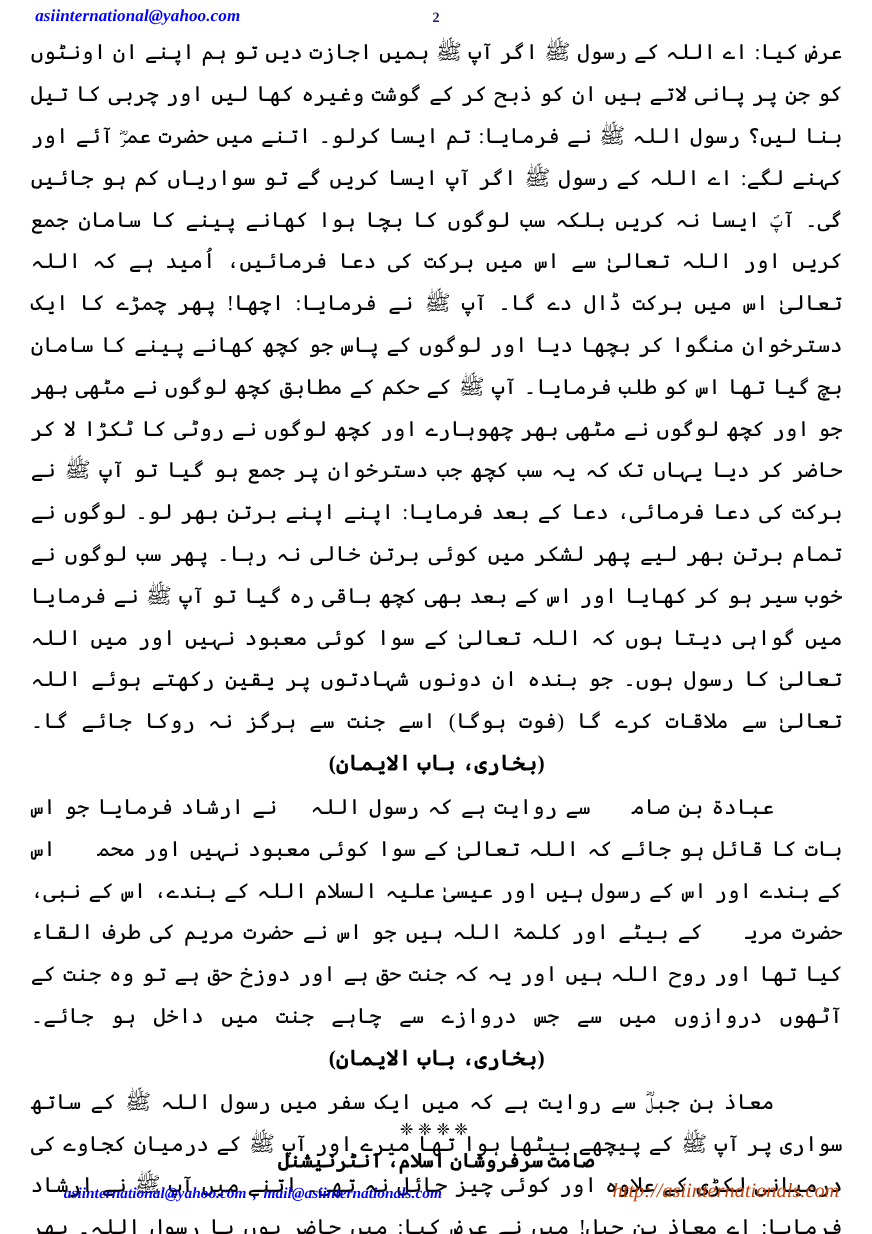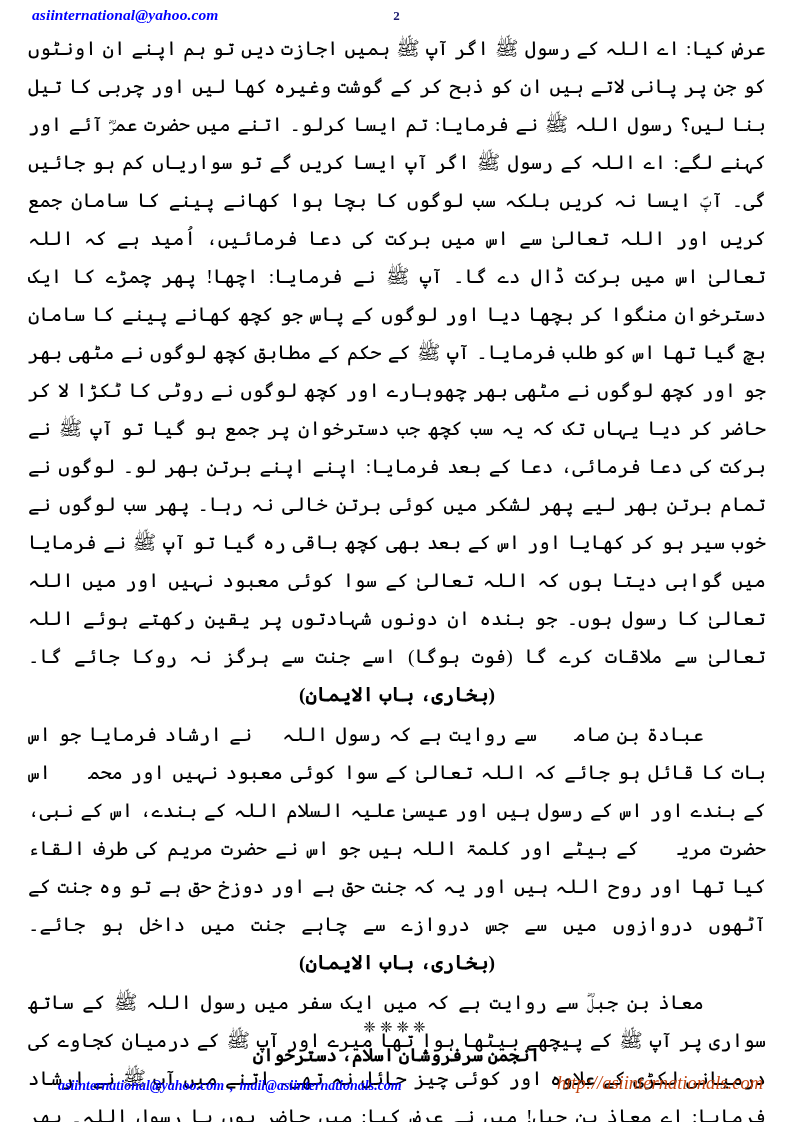--- a/index.html
+++ b/index.html
@@ -170,21 +170,21 @@
     <p class="para"><span>عرض کیا: اے اللہ کے رسول ﷺ اگر آپ ﷺ ہمیں اجازت دیں تو ہم اپنے ان اونٹوں کو جن پر پانی لاتے ہیں ان کو ذبح کر کے گوشت وغیرہ کھا لیں اور چربی کا تیل بنا لیں؟ رسول اللہ ﷺ نے فرمایا: تم ایسا کرلو۔ اتنے میں حضرت عمرؓ آئے اور کہنے لگے: اے اللہ کے رسول ﷺ اگر آپ ایسا کریں گے تو سواریاں کم ہو جائیں گی۔ آپؐ ایسا نہ کریں بلکہ سب لوگوں کا بچا ہوا کھانے پینے کا سامان جمع کریں اور اللہ تعالیٰ سے اس میں برکت کی دعا فرمائیں، اُمید ہے کہ اللہ تعالیٰ اس میں برکت ڈال دے گا۔ آپ ﷺ نے فرمایا: اچھا! پھر چمڑے کا ایک دسترخوان منگوا کر بچھا دیا اور لوگوں کے پاس جو کچھ کھانے پینے کا سامان بچ گیا تھا اس کو طلب فرمایا۔ آپ ﷺ کے حکم کے مطابق کچھ لوگوں نے مٹھی بھر جو اور کچھ لوگوں نے مٹھی بھر چھوہارے اور کچھ لوگوں نے روٹی کا ٹکڑا لا کر حاضر کر دیا یہاں تک کہ یہ سب کچھ جب دسترخوان پر جمع ہو گیا تو آپ ﷺ نے برکت کی دعا فرمائی، دعا کے بعد فرمایا: اپنے اپنے برتن بھر لو۔ لوگوں نے تمام برتن بھر لیے پھر لشکر میں کوئی برتن خالی نہ رہا۔ پھر سب لوگوں نے خوب سیر ہو کر کھایا اور اس کے بعد بھی کچھ باقی رہ گیا تو آپ ﷺ نے فرمایا میں گواہی دیتا ہوں کہ اللہ تعالیٰ کے سوا کوئی معبود نہیں اور میں اللہ تعالیٰ کا رسول ہوں۔ جو بندہ ان دونوں شہادتوں پر یقین رکھتے ہوئے اللہ تعالیٰ سے ملاقات کرے گا (فوت ہوگا) اسے جنت سے ہرگز نہ روکا جائے گا۔</span><span class="citation">(بخاری، باب الایمان)</span></p>
 
     <p class="para indent"><span>عبادۃ بن صامتؓ سے روایت ہے کہ رسول اللہ ﷺ نے ارشاد فرمایا جو اس بات کا قائل ہو جائے کہ اللہ تعالیٰ کے سوا کوئی معبود نہیں اور محمدؐ اس کے بندے اور اس کے رسول ہیں اور عیسیٰ علیہ السلام اللہ کے بندے، اس کے نبی، حضرت مریمؑ کے بیٹے اور کلمۃ اللہ ہیں جو اس نے حضرت مریم کی طرف القاء کیا تھا اور روح اللہ ہیں اور یہ کہ جنت حق ہے اور دوزخ حق ہے تو وہ جنت کے آٹھوں دروازوں میں سے جس دروازے سے چاہے جنت میں داخل ہو جائے۔</span><span class="citation">(بخاری، باب الایمان)</span></p>
 
     <p class="para indent"><span>معاذ بن جبلؓ سے روایت ہے کہ میں ایک سفر میں رسول اللہ ﷺ کے ساتھ سواری پر آپ ﷺ کے پیچھے بیٹھا ہوا تھا میرے اور آپ ﷺ کے درمیان کجاوے کی درمیانی لکڑی کے علاوہ اور کوئی چیز حائل نہ تھی۔ اتنے میں آپ ﷺ نے ارشاد فرمایا: اے معاذ بن جبل! میں نے عرض کیا: میں حاضر ہوں یا رسول اللہ۔ پھر تھوڑی دیر چلے پھر فرمایا: اے معاذ بن جبل! میں عرض کیا اے اللہ کے رسول ﷺ میں حاضر ہوں۔ پھر تھوڑی دیر چلے پھر فرمایا: اے معاذ بن جبلؓ! میں نے عرض کیا: میں حاضر ہوں، اے اللہ کے رسول ﷺ! آپ ﷺ نے فرمایا: کیا تو جانتا ہے کہ اللہ کا بندوں پر کیا حق ہے؟ میں نے عرض کیا: اللہ اور اللہ کا رسولؐ ہی بہتر جانتے ہیں۔ آپ ﷺ نے فرمایا: اللہ کا حق بندوں پر یہ ہے کہ بندے صرف اسی کی عبادت کریں اور اس کے ساتھ کسی کو شریک نہ کریں۔ اس کے بعد آپ ﷺ تھوڑی دیر چلتے رہے پھر فرمایا: اے معاذ! کیا تو جانتا ہے کہ بندوں کا حق اللہ پر کیا ہے؟ میں نے عرض کیا: اللہ اور اس کا رسولؐ بہتر جانتے ہیں۔ آپ ﷺ نے فرمایا: بندوں کا حق اللہ پر یہ ہے کہ وہ اپنے بندوں کو عذاب نہ دے۔</span></p>
 
   </div>
 
   <div class="ornaments">❈❈❈❈</div>
 
-  <div class="org-name">انجمن سرفروشان اسلام، دسترخوان</div>
+  <div class="org-name">صامت سرفروشان اسلام، انٹرنیشنل</div>
 
   <div class="page-footer">
     <div class="footer-emails"><span>asiinternational@yahoo.com</span><span class="sep">,</span><span>mail@asiinternationals.com</span></div>
 
     <div class="footer-url">http://asiinternationals.com</div>
   </div>
 
 </div>
 
 </body></html>

